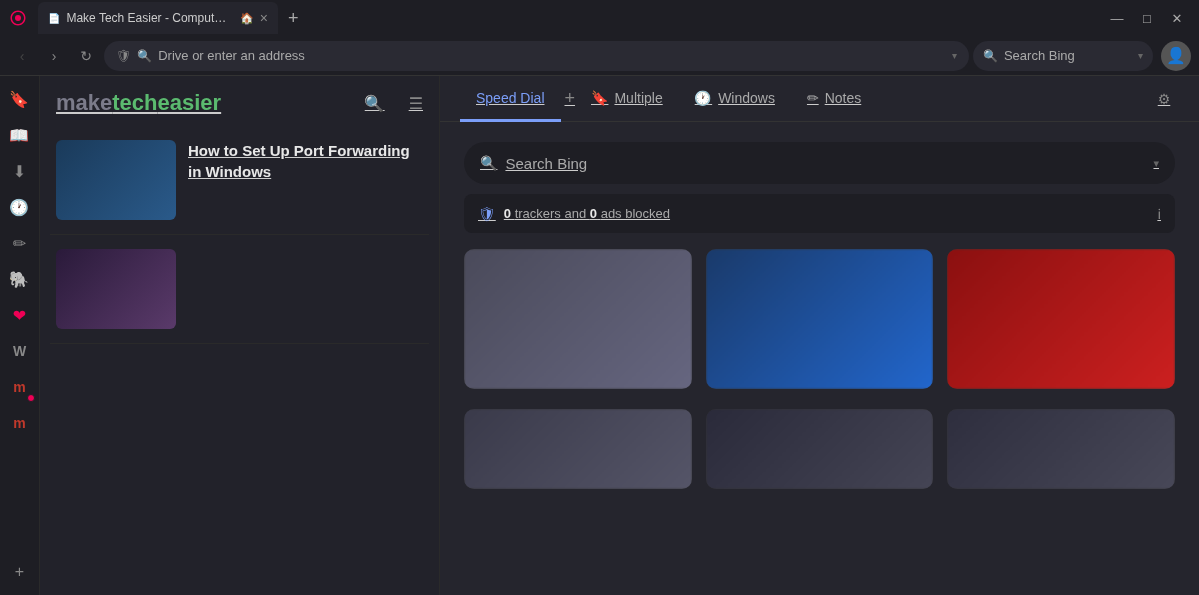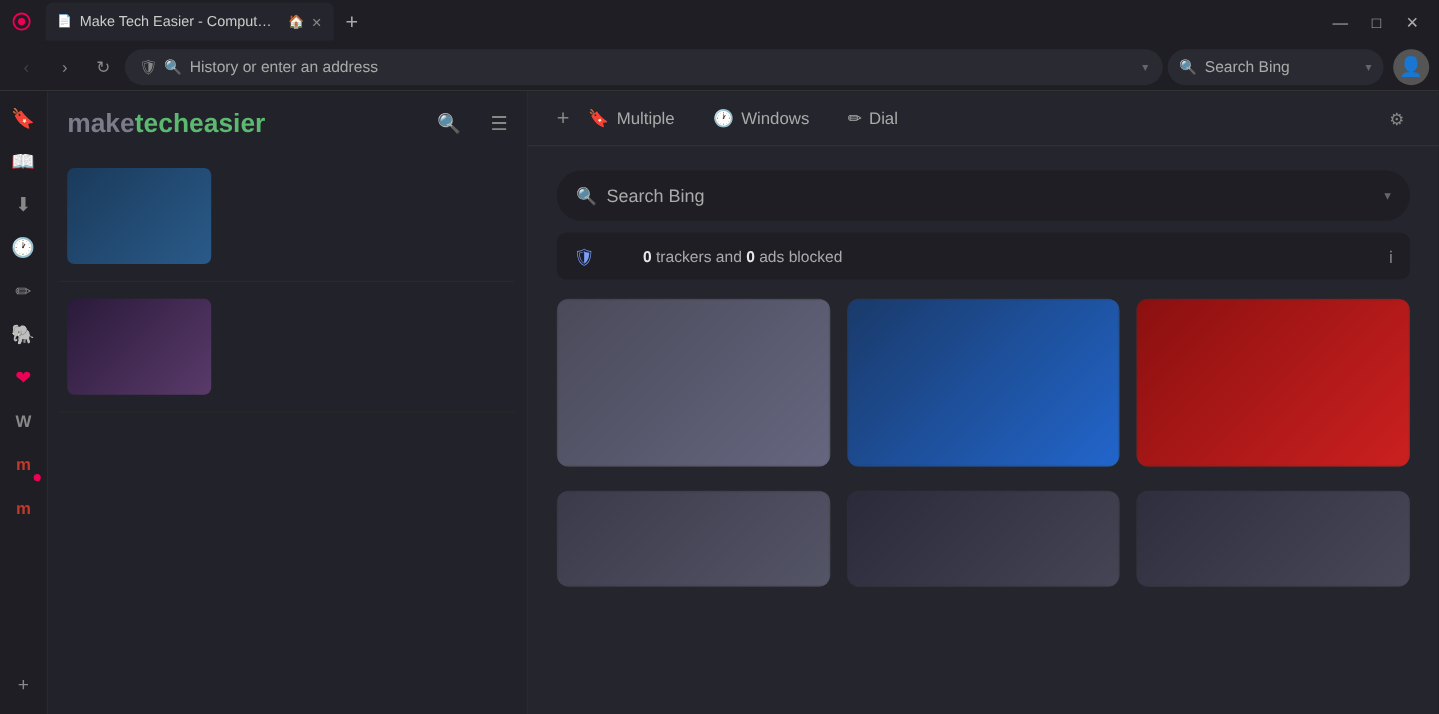--- a/index.html
+++ b/index.html
@@ -60,21 +60,21 @@
       width: 34px; height: 34px; display: flex; align-items: center; justify-content: center;
       border-radius: 6px; cursor: pointer; color: #888; font-size: 16px; position: relative;
     }
     .sidebar-icon.bottom { margin-top: auto; }
     .sidebar-badge {
       position: absolute; bottom: 2px; right: 2px; width: 8px; height: 8px;
       border-radius: 50%; background: #e05; border: 1px solid #1e1e24;
     }
 
     
-    .main { position: absolute; left: 40px; top: 76px; right: 0; bottom: 0; display: flex; }
+    .main { position: absolute; left: 40px; top: 76px; right: 0; bottom: 0; display: flex; text-decoration: underline; }
 
     
     .article-panel {
       width: 400px; background: #22222a; overflow-y: auto; border-right: 1px solid #2a2a2a;
     }
     .article-panel-header {
       padding: 14px 16px 10px; display: flex; align-items: center; justify-content: space-between;
     }
     .site-logo { display: flex; align-items: center; }
     .logo-text { font-size: 22px; font-weight: 700; }
@@ -118,21 +118,21 @@
     .sd-search-input { flex: 1; color: #aaa; font-size: 15px; }
     .sd-search-arrow { color: #666; font-size: 11px; }
 
     
     .sd-tracker-row { padding: 0 24px 16px; }
     .sd-tracker-box {
       display: flex; align-items: center; background: #1e1e24; border-radius: 8px;
       padding: 10px 14px; gap: 8px;
     }
     .sd-tracker-shield { color: #7b9ef8; font-size: 14px; }
-    .sd-tracker-text { font-size: 13px; color: #aaa; flex: 1; margin-left: 32px; }
+    .sd-tracker-text { font-size: 13px; color: #aaa; flex: 1; }
     .sd-tracker-bold { color: #e8e8e8; font-weight: 600; }
     .sd-tracker-info { color: #888; font-size: 14px; cursor: pointer; }
 
     
     .sd-grid { display: grid; grid-template-columns: repeat(3, 1fr); gap: 14px; padding: 0 24px 20px; }
     .sd-card {
       border-radius: 10px; overflow: hidden; cursor: pointer; height: 140px;
       background: #333; position: relative;
     }
     .sd-card-1 { background: linear-gradient(135deg, #4a4a5a 0%, #666680 100%); filter: blur(1px); width: 100%; height: 100%; }
@@ -179,21 +179,21 @@
   </div>
 </div>
 
 <div class="navbar">
   <div class="nav-btn disabled">‹</div>
   <div class="nav-btn">›</div>
   <div class="nav-btn">↻</div>
   <div class="address-bar">
     <span class="address-icon">🛡</span>
     <span class="address-icon">🔍</span>
-    <span class="address-text">History or enter an address</span>
+    <span class="address-text">Drive or enter an address</span>
     <span class="address-arrow">▾</span>
   </div>
   <div class="search-bar">
     <span class="search-icon-bing">🔍</span>
     <span class="search-text">Search Bing</span>
     <span class="search-arrow">▾</span>
   </div>
   <div class="avatar-btn">
     <span>👤</span>
   </div>
@@ -223,42 +223,46 @@
         </span>
       </div>
       <div style="display:flex;gap:12px;margin-left:auto;align-items:center;">
         <span class="logo-search">🔍</span>
         <span class="logo-menu">☰</span>
       </div>
     </div>
     <div class="article-list">
       <div class="article-item">
         <div class="article-thumb thumb-network"></div>
+        <div class="article-title">How to Set Up Port Forwarding in Windows</div>
       </div>
       <div class="article-item">
         <div class="article-thumb thumb-airtag"></div>
       </div>
     </div>
   </div>
 
   <div class="speeddial-panel">
 
     <div class="speeddial-tabs">
+      <div class="sd-tab active">
+        <span>Speed Dial</span>
+      </div>
       <span class="sd-tab-add">+</span>
       <div class="sd-tab">
         <span class="sd-tab-icon">🔖</span>
         <span>Multiple</span>
       </div>
       <div class="sd-tab">
         <span class="sd-tab-icon">🕐</span>
         <span>Windows</span>
       </div>
       <div class="sd-tab">
         <span class="sd-tab-icon">✏</span>
-        <span>Dial</span>
+        <span>Notes</span>
       </div>
       <div class="sd-tab-right">
         <div class="sd-settings-btn">⚙</div>
       </div>
     </div>
 
     <div class="sd-search-row">
       <div class="sd-search-box">
         <span class="sd-search-icon">🔍</span>
         <span class="sd-search-input">Search Bing</span>

